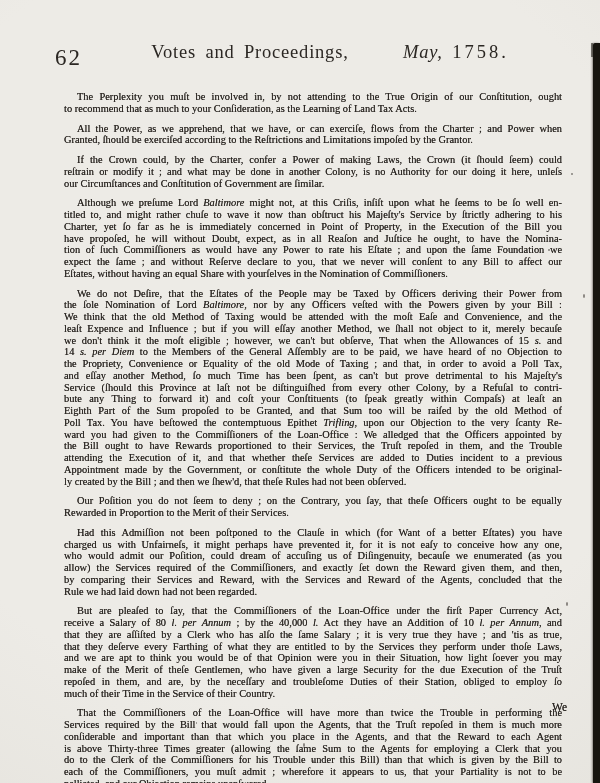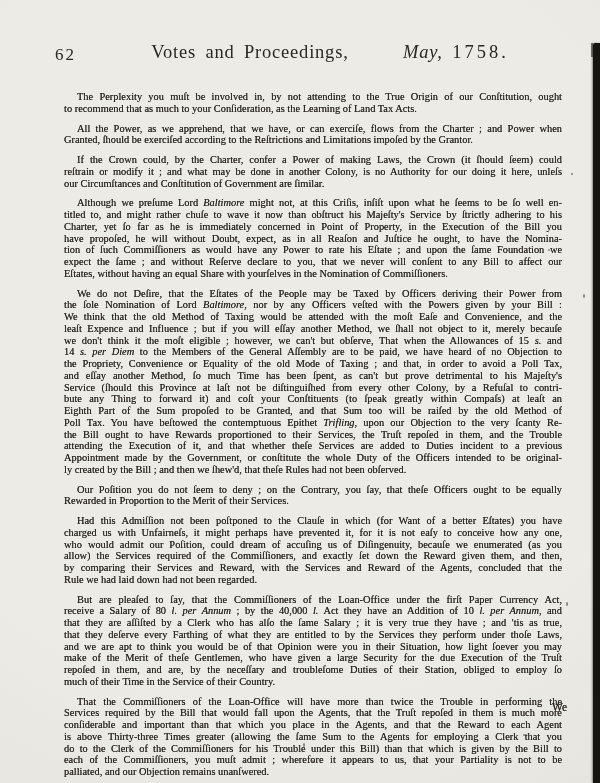--- a/index.html
+++ b/index.html
@@ -28,21 +28,21 @@
   .edge-band::before {
     content: "";
     position: absolute;
     left: -2px; top: 0;
     width: 2px; height: 14px;
     background: rgba(23,21,15,0.55);
   }
   .pageno {
     position: absolute;
     left: 55px; top: 45px;
-    font-size: 17px;
+    font-size: 23px;
     letter-spacing: 2px;
   }
   .header-title {
     position: absolute;
     left: 330px; top: 42px;
     transform: translateX(-50%);
     white-space: nowrap;
     font-size: 18.5px;
     letter-spacing: 0.8px;
     word-spacing: 4px;
@@ -119,20 +119,21 @@
         <div class="line">We think that the old Method of Taxing would be attended with the moſt Eaſe and Convenience, and the</div>
         <div class="line">leaſt Expence and Influence ; but if you will eſſay another Method, we ſhall not object to it, merely becauſe</div>
         <div class="line">we don't think it the moſt eligible ; however, we can't but obſerve, That when the Allowances of 15 <i>s.</i> and</div>
         <div class="line">14 <i>s. per Diem</i> to the Members of the General Aſſembly are to be paid, we have heard of no Objection to</div>
         <div class="line">the Propriety, Convenience or Equality of the old Mode of Taxing ; and that, in order to avoid a Poll Tax,</div>
         <div class="line">and eſſay another Method, ſo much Time has been ſpent, as can't but prove detrimental to his Majeſty's</div>
         <div class="line">Service (ſhould this Province at laſt not be diſtinguiſhed from every other Colony, by a Refuſal to contri-</div>
         <div class="line">bute any Thing to forward it) and coſt your Conſtituents (to ſpeak greatly within Compaſs) at leaſt an</div>
         <div class="line">Eighth Part of the Sum propoſed to be Granted, and that Sum too will be raiſed by the old Method of</div>
         <div class="line">Poll Tax.  You have beſtowed the contemptuous Epithet <i>Trifling</i>, upon our Objection to the very ſcanty Re-</div>
+        <div class="line">ward you had given to the Commiſſioners of the Loan-Office : We alledged that the Officers appointed by</div>
         <div class="line">the Bill ought to have Rewards proportioned to their Services, the Truſt repoſed in them, and the Trouble</div>
         <div class="line">attending the Execution of it, and that whether theſe Services are added to Duties incident to a previous</div>
         <div class="line">Appointment made by the Government, or conſtitute the whole Duty of the Officers intended to be original-</div>
         <div class="line last">ly created by the Bill ; and then we ſhew'd, that theſe Rules had not been obſerved.</div>
       </div>
       <div class="para">
         <div class="line first">Our Poſition you do not ſeem to deny ; on the Contrary, you ſay, that theſe Officers ought to be equally</div>
         <div class="line last">Rewarded in Proportion to the Merit of their Services.</div>
       </div>
       <div class="para">

